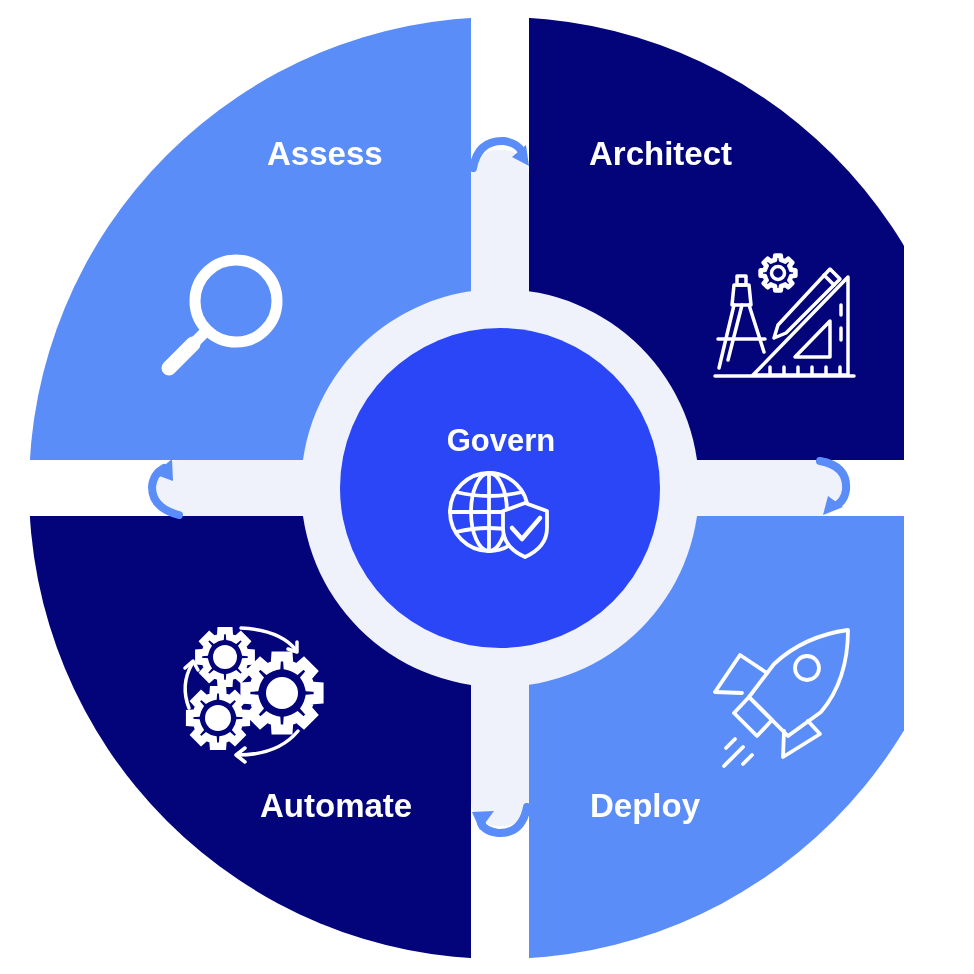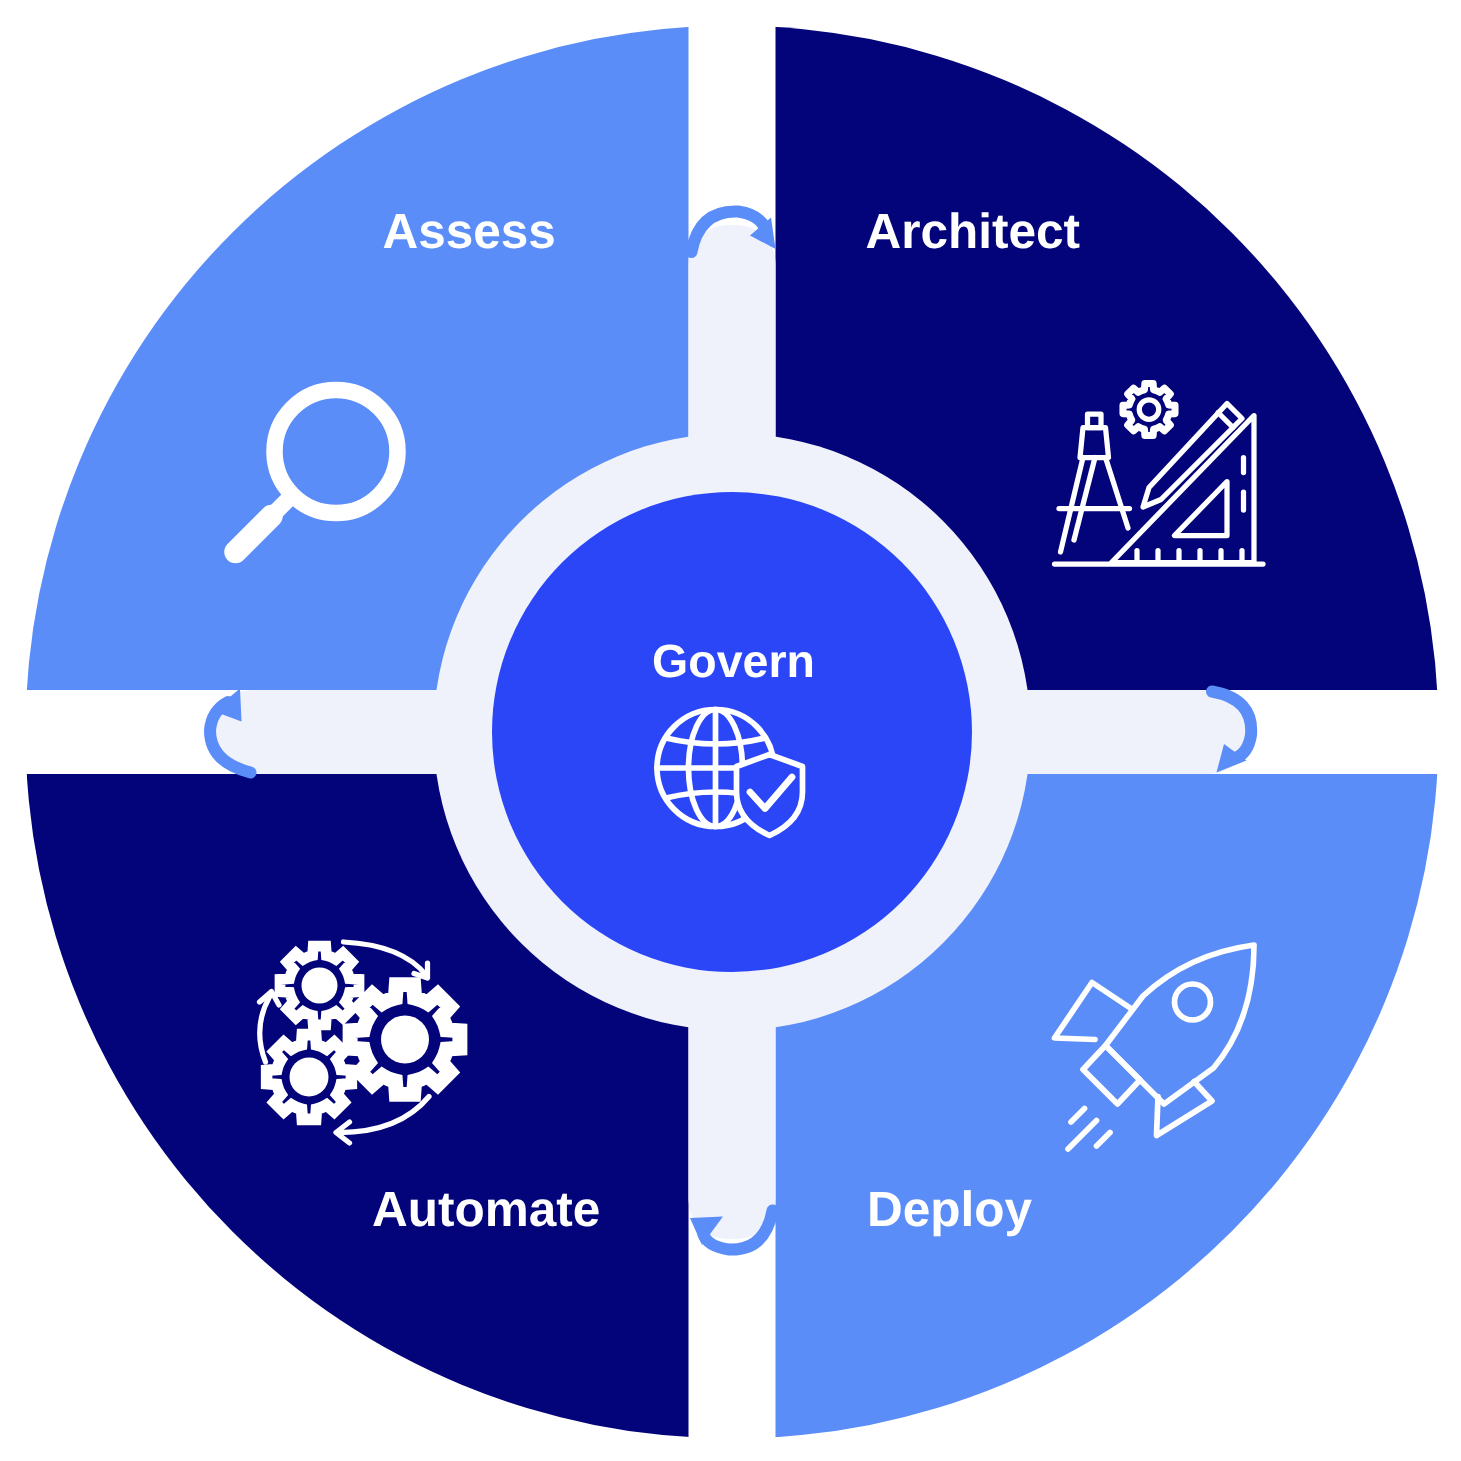--- a/index.html
+++ b/index.html
@@ -1,16 +1,16 @@
 <!DOCTYPE html>
 <html><head>
   <meta charset="utf-8">
   <style>
     html, body { margin: 0; padding: 0; background: #ffffff; }
-    #stage { width: 974px; height: 974px; position: relative; overflow: hidden; background: #ffffff; }
+    #stage { width: 892px; height: 974px; position: relative; overflow: hidden; background: #ffffff; padding-left: 12px; }
     svg { display: block; }
     .lbl { font-family: "Liberation Sans", sans-serif; font-weight: bold; font-size: 33px; fill: #ffffff; }
     .lbl-center { font-family: "Liberation Sans", sans-serif; font-weight: bold; font-size: 31px; fill: #ffffff; }
     .ico { fill: none; stroke: #ffffff; stroke-linecap: round; stroke-linejoin: round; }
   </style>
 </head>
 <body>
 
 <div id="stage">
 <svg width="974" height="974" viewBox="0 0 974 974" xmlns="http://www.w3.org/2000/svg">

